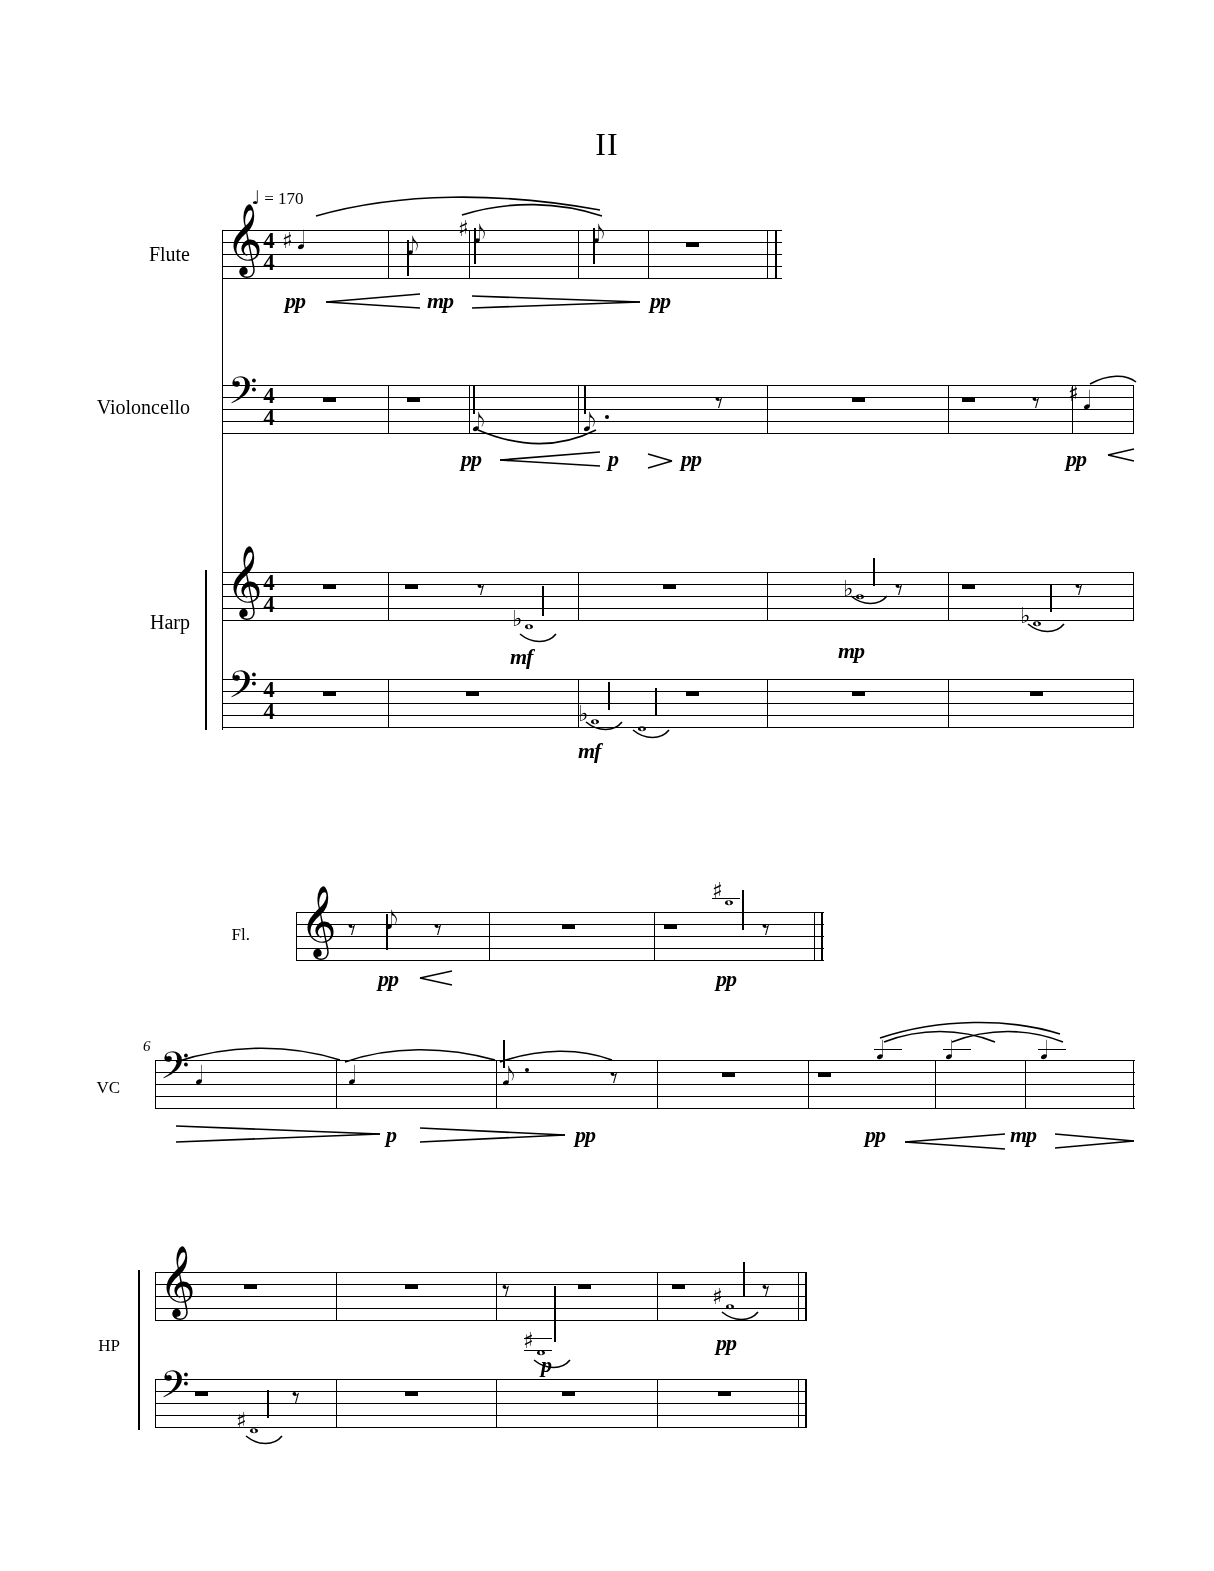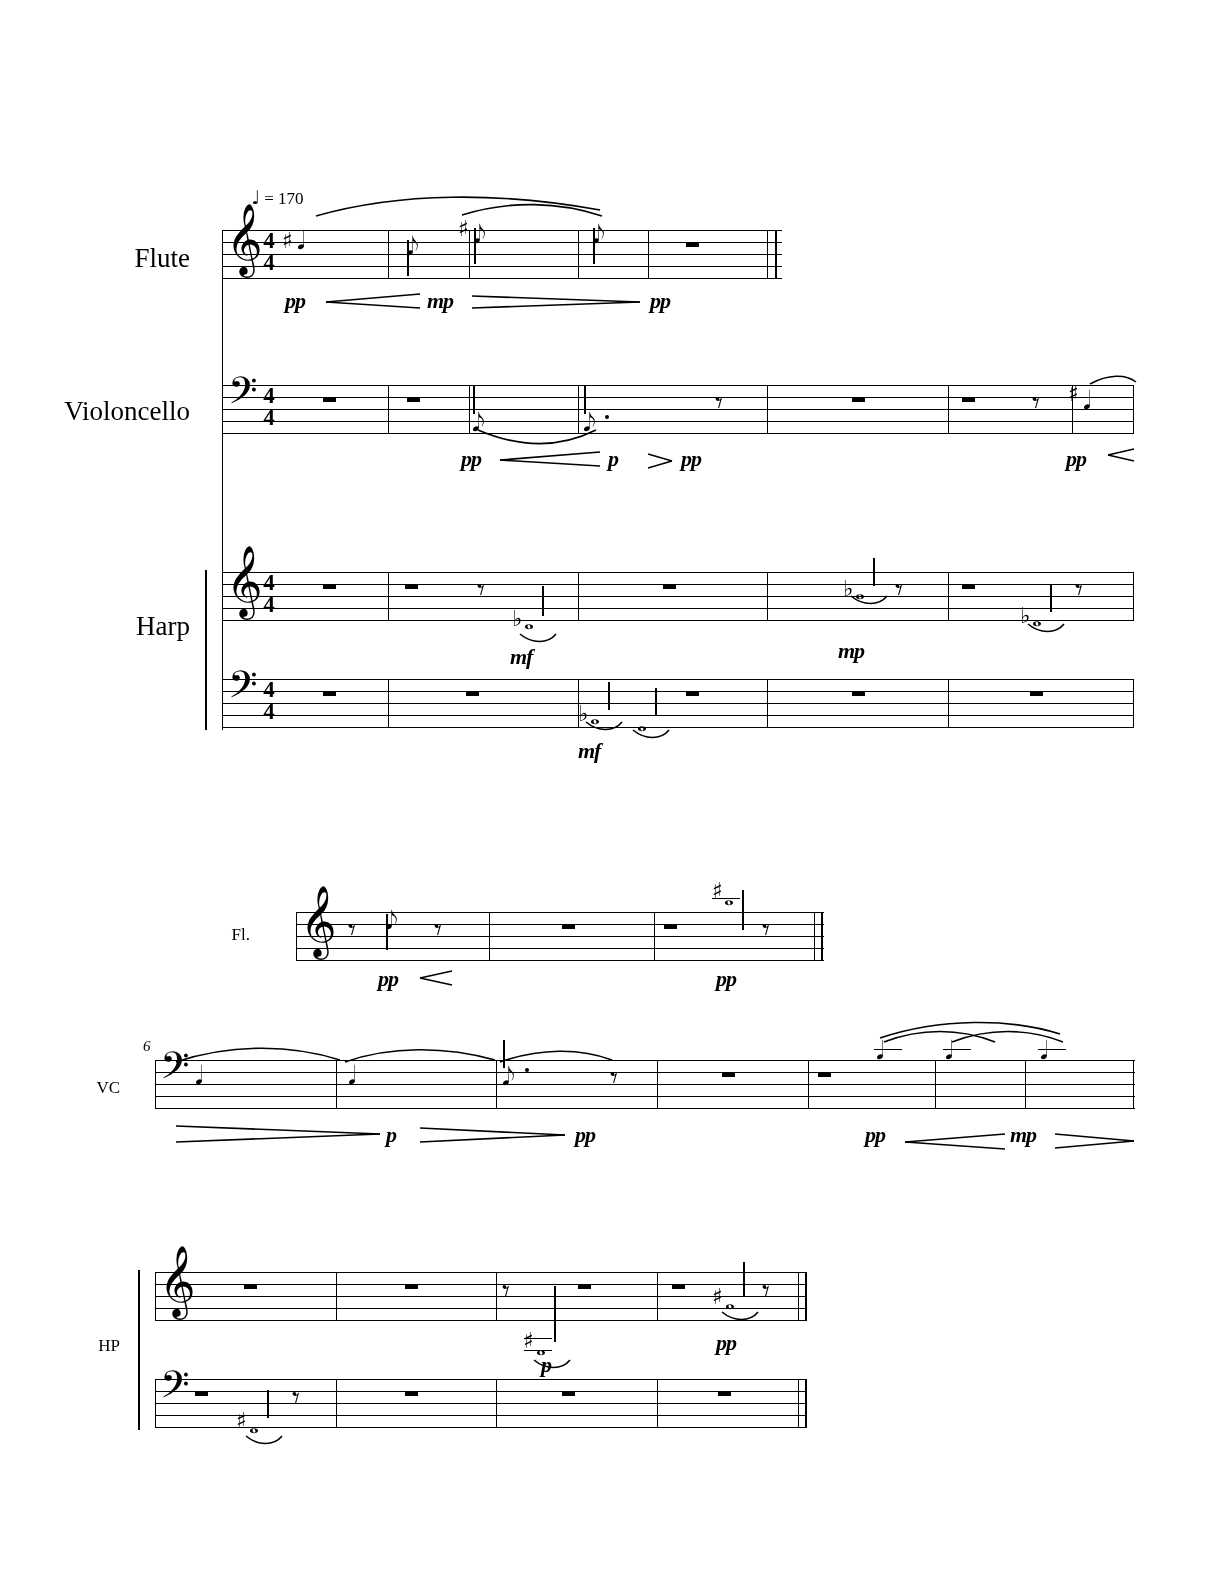--- a/index.html
+++ b/index.html
@@ -11,21 +11,21 @@
     font-size:32px;font-family:"Liberation Serif",serif;letter-spacing:1px;
   }
 
   
   .staff{position:absolute;}
   .staff .line{position:absolute;left:0;height:1px;background:#000;}
   .barline{position:absolute;width:1px;background:#000;}
   .barline.thick{width:2px;}
   .sysbrace{position:absolute;width:2px;background:#000;}
 
-  .instname{position:absolute;font-size:27px;font-family:"Liberation Serif",serif;text-align:right;}
+  .instname{position:absolute;font-size:20px;font-family:"Liberation Serif",serif;text-align:right;}
   .instname.small{font-size:17px;}
 
   .clef{position:absolute;font-family:"DejaVu Sans",sans-serif;line-height:1;}
   .clef.treble{font-size:62px;}
   .clef.bass{font-size:46px;}
 
   .timesig{position:absolute;font-size:23px;font-weight:bold;font-family:"Liberation Serif",serif;line-height:0.95;text-align:center;}
 
   .tempo{position:absolute;font-size:17px;font-family:"Liberation Serif",serif;}
   .tempo .notehead{font-family:"DejaVu Sans",sans-serif;font-size:19px;}
@@ -45,20 +45,21 @@
   .stem{position:absolute;width:1.5px;background:#000;}
   .ledger{position:absolute;height:1px;background:#000;}
 
   svg.overlay{position:absolute;left:0;top:0;width:1214px;height:1571px;pointer-events:none;}
 </style>
 </head>
 <body>
 
 <div class="page">
 
+  <div class="title">II</div>
 
   <div class="tempo" style="left:251px;top:186px;">
     <span class="notehead">♩</span>
     <span>= 170</span>
   </div>
 
   <div class="instname" style="left:80px;top:243px;width:110px;">Flute</div>
   <div class="instname" style="left:50px;top:396px;width:140px;">Violoncello</div>
   <div class="instname" style="left:80px;top:611px;width:110px;">Harp</div>
 

